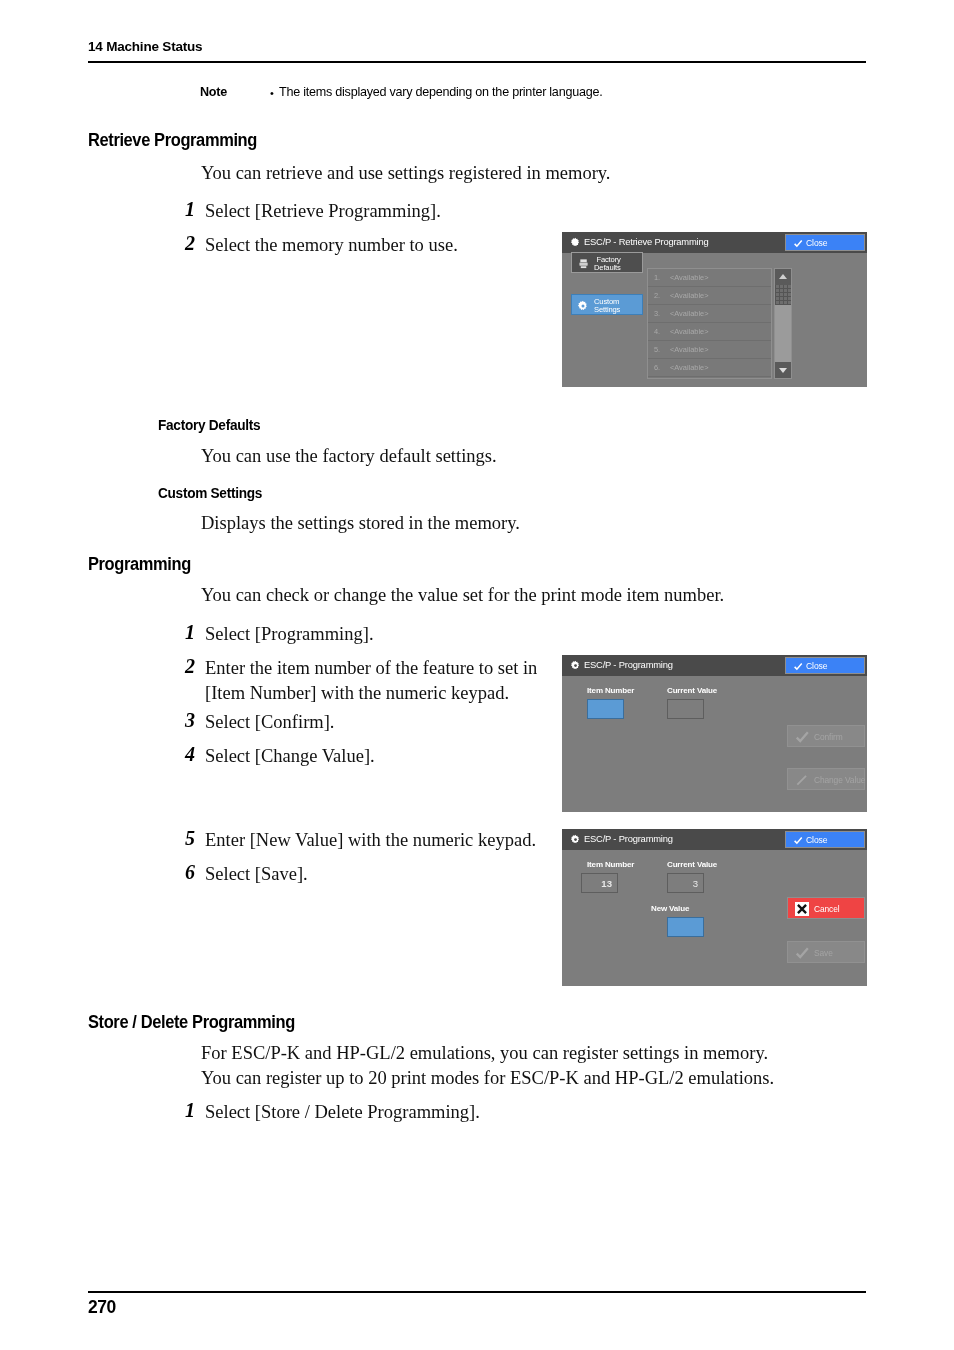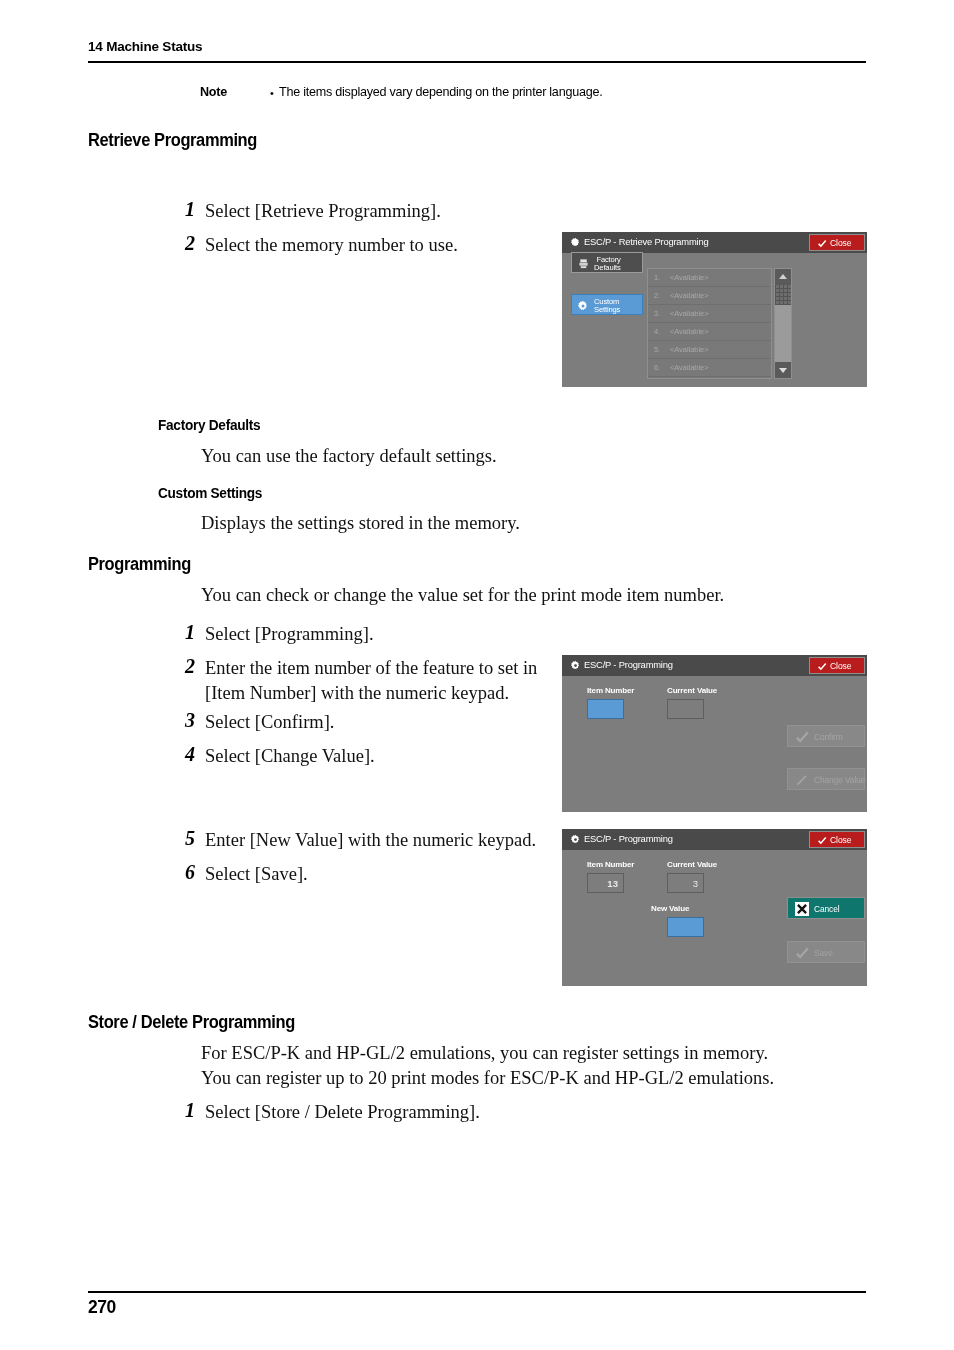--- a/index.html
+++ b/index.html
@@ -180,23 +180,23 @@
     position: absolute;
     left: 8px;
     top: 5px;
     width: 11px;
     height: 11px;
   }
   .ui-close {
     position: absolute;
     right: 2px;
     top: 2px;
-    width: 56px;
+    width: 80px;
     height: 17px;
-    background: #b91c1c;
+    background: #3b82f6;
     border: 1px solid #8e8e8e;
     box-sizing: border-box;
   }
   .ui-close-lbl {
     position: absolute;
     left: 20px;
     top: 3px;
     font-size: 8.6px;
     color: #ffffff;
     letter-spacing: -0.1px;
@@ -353,21 +353,21 @@
     right: 2px;
     width: 78px;
     height: 22px;
     box-sizing: border-box;
   }
   .act-btn.disabled {
     background: #888888;
     border: 1px solid #919191;
   }
   .act-btn.enabled {
-    background: #0f766e;
+    background: #ef4444;
     border: 1px solid #8e8e8e;
   }
   .act-lbl {
     position: absolute;
     left: 26px;
     top: 6px;
     font-size: 8.4px;
     letter-spacing: -0.1px;
     white-space: nowrap;
   }
@@ -398,20 +398,21 @@
   <div class="header-rule"></div>
 
   <div class="note-row">
     <span class="note-label">Note</span>
     <span class="note-bullet">•</span>
     <span class="note-text">The items displayed vary depending on the printer language.</span>
   </div>
 
   <div class="h1-sec" style="left:88px; top:130px;">Retrieve Programming</div>
 
+  <div class="body-p" style="left:201px; top:161px; width:520px;">You can retrieve and use settings registered in memory.</div>
 
   <div class="step" style="left:175px; top:198px; width:420px;">
     <span class="step-num">1</span>
     <span class="step-text">Select [Retrieve Programming].</span>
   </div>
   <div class="step" style="left:175px; top:232px; width:420px;">
     <span class="step-num">2</span>
     <span class="step-text">Select the memory number to use.</span>
   </div>
 
@@ -573,21 +574,21 @@
     <div class="ui-title">ESC/P - Programming</div>
 
     <div class="ui-close">
       <svg class="check-icon" viewBox="0 0 24 24">
         <path fill="none" stroke="#ffffff" stroke-width="4" d="M3 13l6 6L22 4"></path>
       </svg>
       <span class="ui-close-lbl">Close</span>
     </div>
 
     <div class="fld-label" style="left:25px; top:31px;">Item Number</div>
-    <div class="fld-box" style="left:25px; top:44px;font-weight:bold;">
+    <div class="fld-box" style="left:19px; top:44px;font-weight:bold;">
       <span class="fld-val">13</span>
     </div>
 
     <div class="fld-label" style="left:105px; top:31px;">Current Value</div>
     <div class="fld-box" style="left:105px; top:44px;">
       <span class="fld-val">3</span>
     </div>
 
     <div class="fld-label" style="left:89px; top:75px;">New Value</div>
     <div class="fld-box active" style="left:105px; top:88px;">

